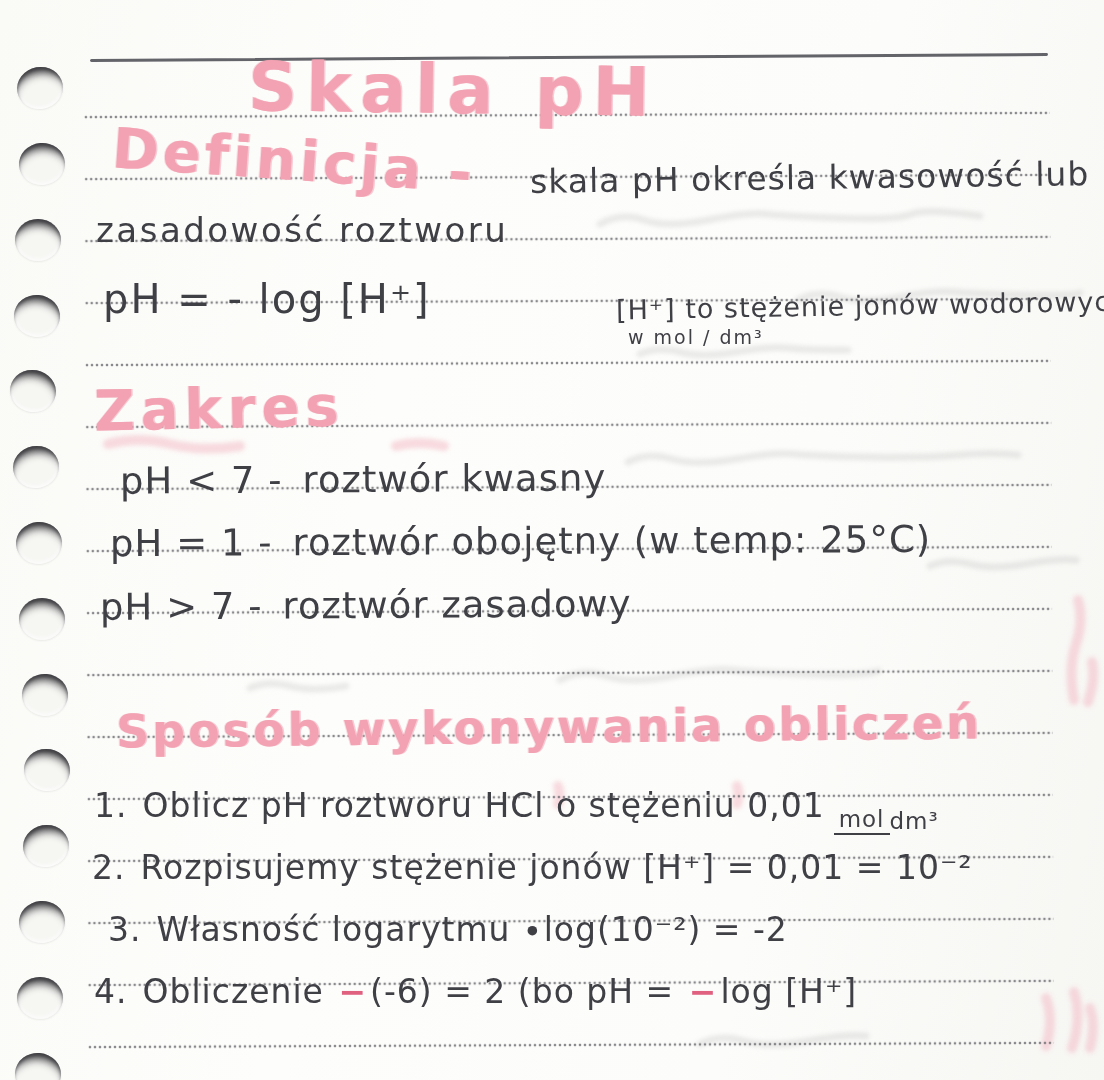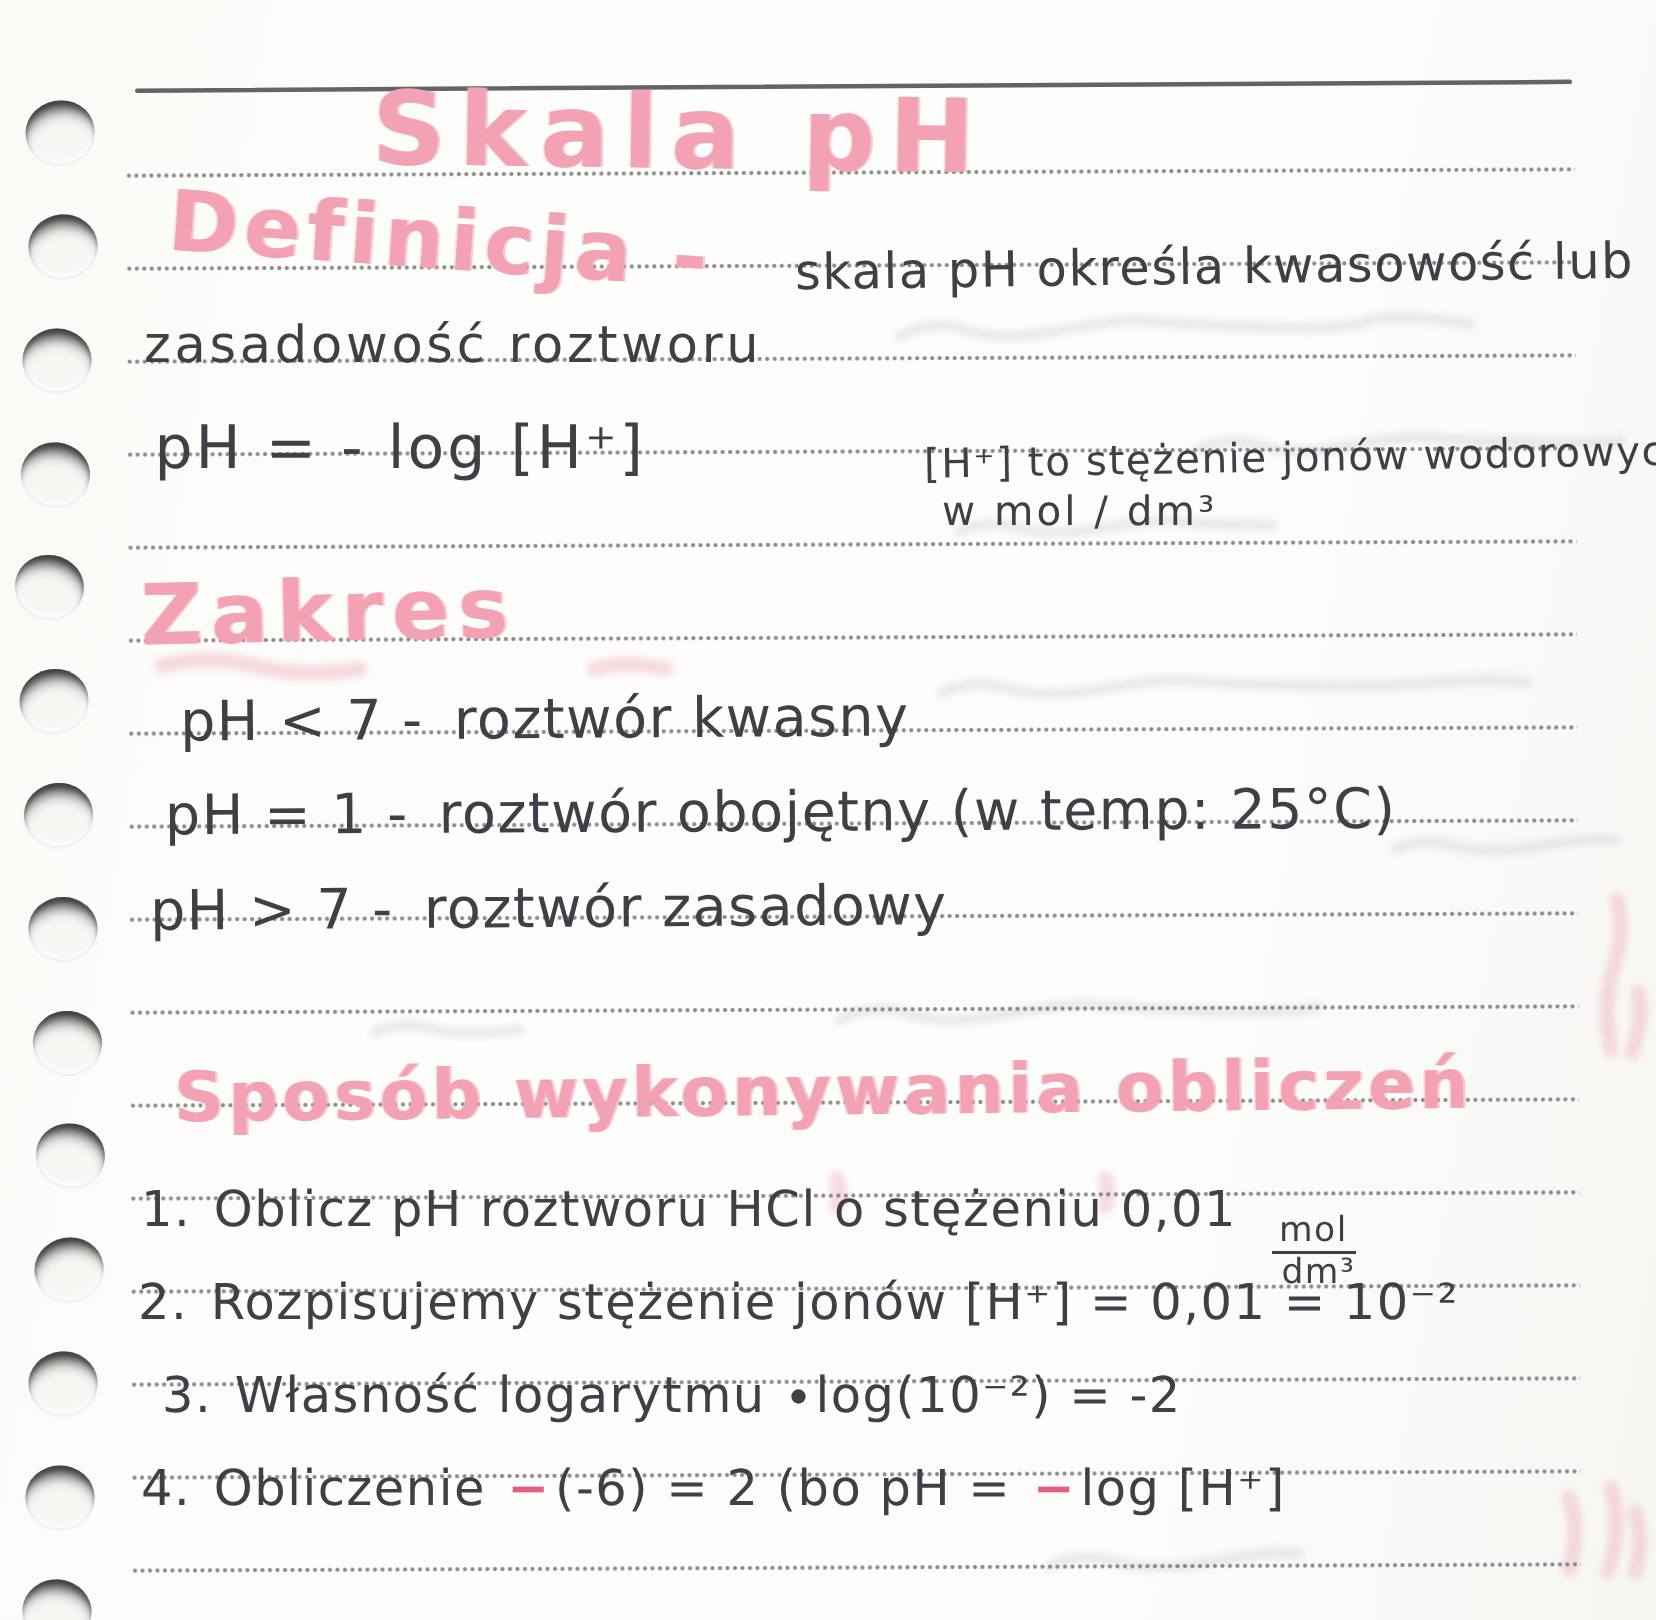--- a/index.html
+++ b/index.html
@@ -35,37 +35,37 @@
   .marker{
     position:absolute;color:#f2a2b2;font-weight:bold;white-space:nowrap;
     text-shadow:1.5px 0 0 rgba(242,162,178,0.55), -1px 0 0 rgba(242,162,178,0.35);
   }
   .title{font-size:68px;letter-spacing:9px;top:50px;left:248px;transform:rotate(0.8deg);}
   .h-def{font-size:56px;letter-spacing:4px;top:128px;left:112px;transform:rotate(4deg);}
   .def-l1{font-size:33px;top:158px;left:530px;transform:rotate(-0.8deg);}
   .def-l2{font-size:34px;top:210px;left:96px;letter-spacing:2.5px;}
   .formula{font-size:40px;top:276px;left:103px;letter-spacing:2px;}
   .note1{font-size:27px;top:290px;left:616px;transform:rotate(-1deg);}
-  .note2{font-size:27px;top:326px;left:628px;letter-spacing:2px;}
+  .note2{font-size:19px;top:326px;left:628px;letter-spacing:2px;}
   .h-zakres{font-size:56px;letter-spacing:6px;top:376px;left:94px;transform:rotate(-1.2deg);}
   .range-row{font-size:37px;}
   .range-row .cond{display:inline-block;margin-right:20px;}
   .r1{top:458px;left:120px;transform:rotate(-0.4deg);}
   .r2{top:520px;left:110px;transform:rotate(-0.3deg);}
   .r3{top:584px;left:100px;transform:rotate(-0.4deg);}
   .h-sposob{font-size:46px;letter-spacing:3px;top:700px;left:116px;transform:rotate(-0.6deg);}
   .step{font-size:33px;}
   .step .num{display:inline-block;margin-right:15px;}
   .s1{top:786px;left:94px;}
   .s2{top:848px;left:92px;}
   .s3{top:910px;left:96px;margin-left:12px;}
   .s4{top:972px;left:94px;}
   .frac{
-    display:inline-flex;flex-direction:column;align-items:flex-end;
-    font-size:23px;line-height:1.05;vertical-align:-10px;margin-left:23px;
+    display:inline-flex;flex-direction:row;align-items:center;
+    font-size:23px;line-height:1.05;vertical-align:-10px;margin-left:9px;
   }
   .frac .fnum{padding:0 5px 2px;border-bottom:2.5px solid #3f3f46;}
   .frac .fden{padding-top:0;}
   .pinkminus{color:#e0607f;font-weight:bold;padding:0 3px;}
   .bleed{position:absolute;left:0;top:0;pointer-events:none;}
 </style>
 </head>
 <body>
 
 <div class="paper"></div>

